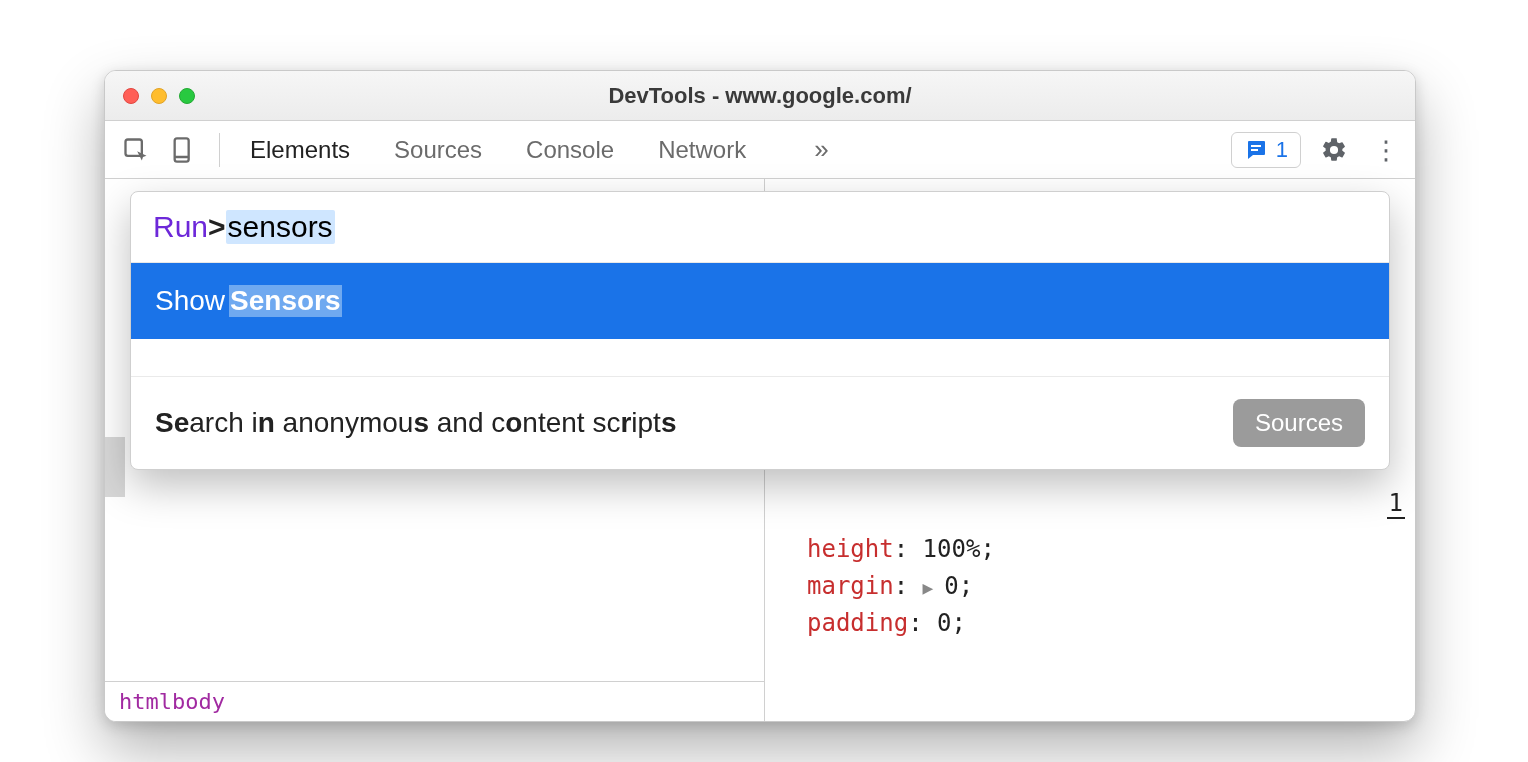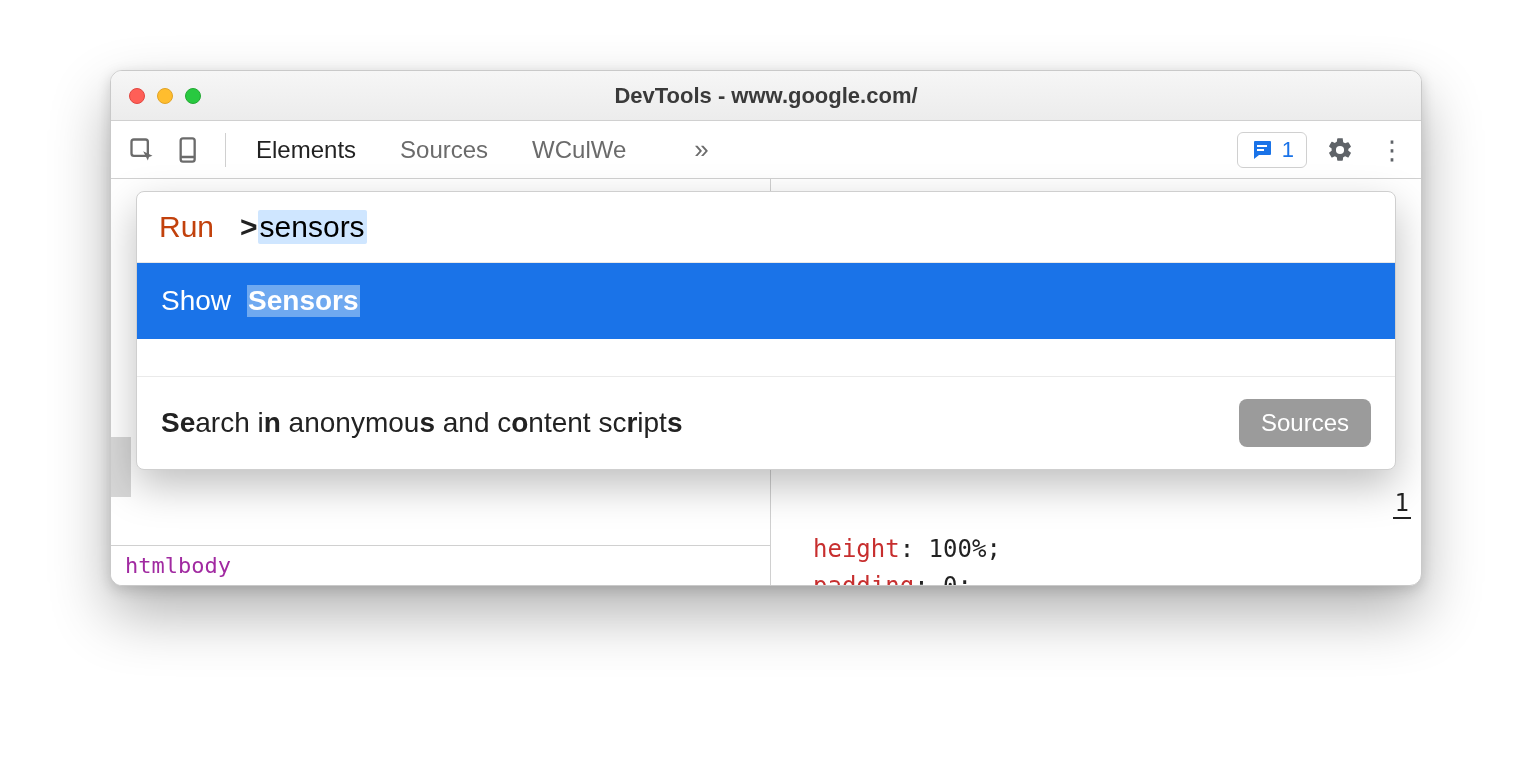--- a/index.html
+++ b/index.html
@@ -6,24 +6,24 @@
   body {
     font-family: -apple-system, BlinkMacSystemFont, "Segoe UI", Helvetica, Arial, sans-serif;
     background: #fff;
     width: 1528px;
     height: 762px;
     position: relative;
     overflow: hidden;
   }
   .window {
     position: absolute;
-    left: 110px;
+    left: 104px;
     top: 70px;
     width: 1312px;
-    height: 516px;
+    height: 652px;
     background: #fff;
     border: 1px solid #c9c9c9;
     border-radius: 12px;
     box-shadow: 0 28px 60px rgba(0,0,0,0.30), 0 4px 14px rgba(0,0,0,0.15);
     overflow: hidden;
   }
 
   
   .titlebar {
     height: 50px;
@@ -107,21 +107,21 @@
     box-shadow: 0 16px 40px rgba(0,0,0,0.25);
     overflow: hidden;
     z-index: 10;
   }
   .cmd-input-row {
     display:flex; align-items:center;
     padding: 18px 22px;
     font-size: 30px;
     border-bottom: 1px solid #e8e8e8;
   }
-  .cmd-prefix { color:#c2410c; margin-right: 26px;}
+  .cmd-prefix { color:#6d28d9; margin-right: 0;}
   .cmd-gt { color:#222; font-weight:600;}
   .cmd-query {
     background:#cfe6ff;
     padding: 0 2px;
     border-radius: 2px;
   }
   .cmd-item {
     display:flex; align-items:center; justify-content:space-between;
     padding: 22px 24px;
     font-size: 28px;
@@ -133,21 +133,21 @@
   .cmd-item .it-label .hl { background:#6fa9f0; padding:0 1px;}
   .cmd-item.nonsel { color:#222; border-top:1px solid #eaeaea;margin-top:37px;}
   .cmd-badge {
     font-size: 24px;
     padding: 10px 22px;
     border-radius: 8px;
     color:#fff;
   }
   .cmd-badge.green { background:#2e9c49; }
   .cmd-badge.gray  { background:#9b9b9b; }
-  .it-label { display:flex; gap:16px; align-items:flex-end;}
+  .it-label { display:flex; gap:4px; align-items:flex-end;}
 
   
   .under {
     position: absolute;
     left: 0; right: 0;
     top: 108px; bottom: 0;
   }
   .elements-panel {
     display:flex; height:100%;
   }
@@ -224,21 +224,22 @@
     <div class="tool-icon">
       <svg viewBox="0 0 24 24" fill="none" stroke="currentColor" stroke-width="2">
         <rect x="4" y="2" width="12" height="20" rx="2"></rect>
         <line x1="4" y1="18" x2="16" y2="18"></line>
       </svg>
     </div>
     <div class="vsep"></div>
     <div class="tabs">
       <div class="tab active">Elements</div>
       <div class="tab">Sources</div>
-      <div class="tab">WCulWe</div>
+      <div class="tab">Console</div>
+      <div class="tab">Network</div>
       <div class="overflow-chevron">»</div>
     </div>
     <div class="right-controls">
       <div class="msg-badge">
         <svg viewBox="0 0 24 24" fill="currentColor">
           <path d="M4 3h16a1 1 0 0 1 1 1v12a1 1 0 0 1-1 1H9l-5 4V4a1 1 0 0 1 1-1z"></path>
           <rect x="7" y="7" width="10" height="2" fill="#fff"></rect>
           <rect x="7" y="11" width="7" height="2" fill="#fff"></rect>
         </svg>
         <span>1</span>
@@ -261,20 +262,23 @@
           <span>body</span>
         </div>
       </div>
       <div class="styles-side">
         <div class="line-indicator">1</div>
         <div class="css-block">
           <div>
             <span class="prop">height</span><span class="punct">: </span><span class="val">100%</span><span class="punct">;</span>
           </div>
           <div>
+            <span class="prop">margin</span><span class="punct">: </span><span class="tri">▶ </span><span class="val">0</span><span class="punct">;</span>
+          </div>
+          <div>
             <span class="prop">padding</span><span class="punct">: </span><span class="val">0</span><span class="punct">;</span>
           </div>
         </div>
 
       </div>
     </div>
   </div>
 
   <div class="cmd-menu">
     <div class="cmd-input-row">

